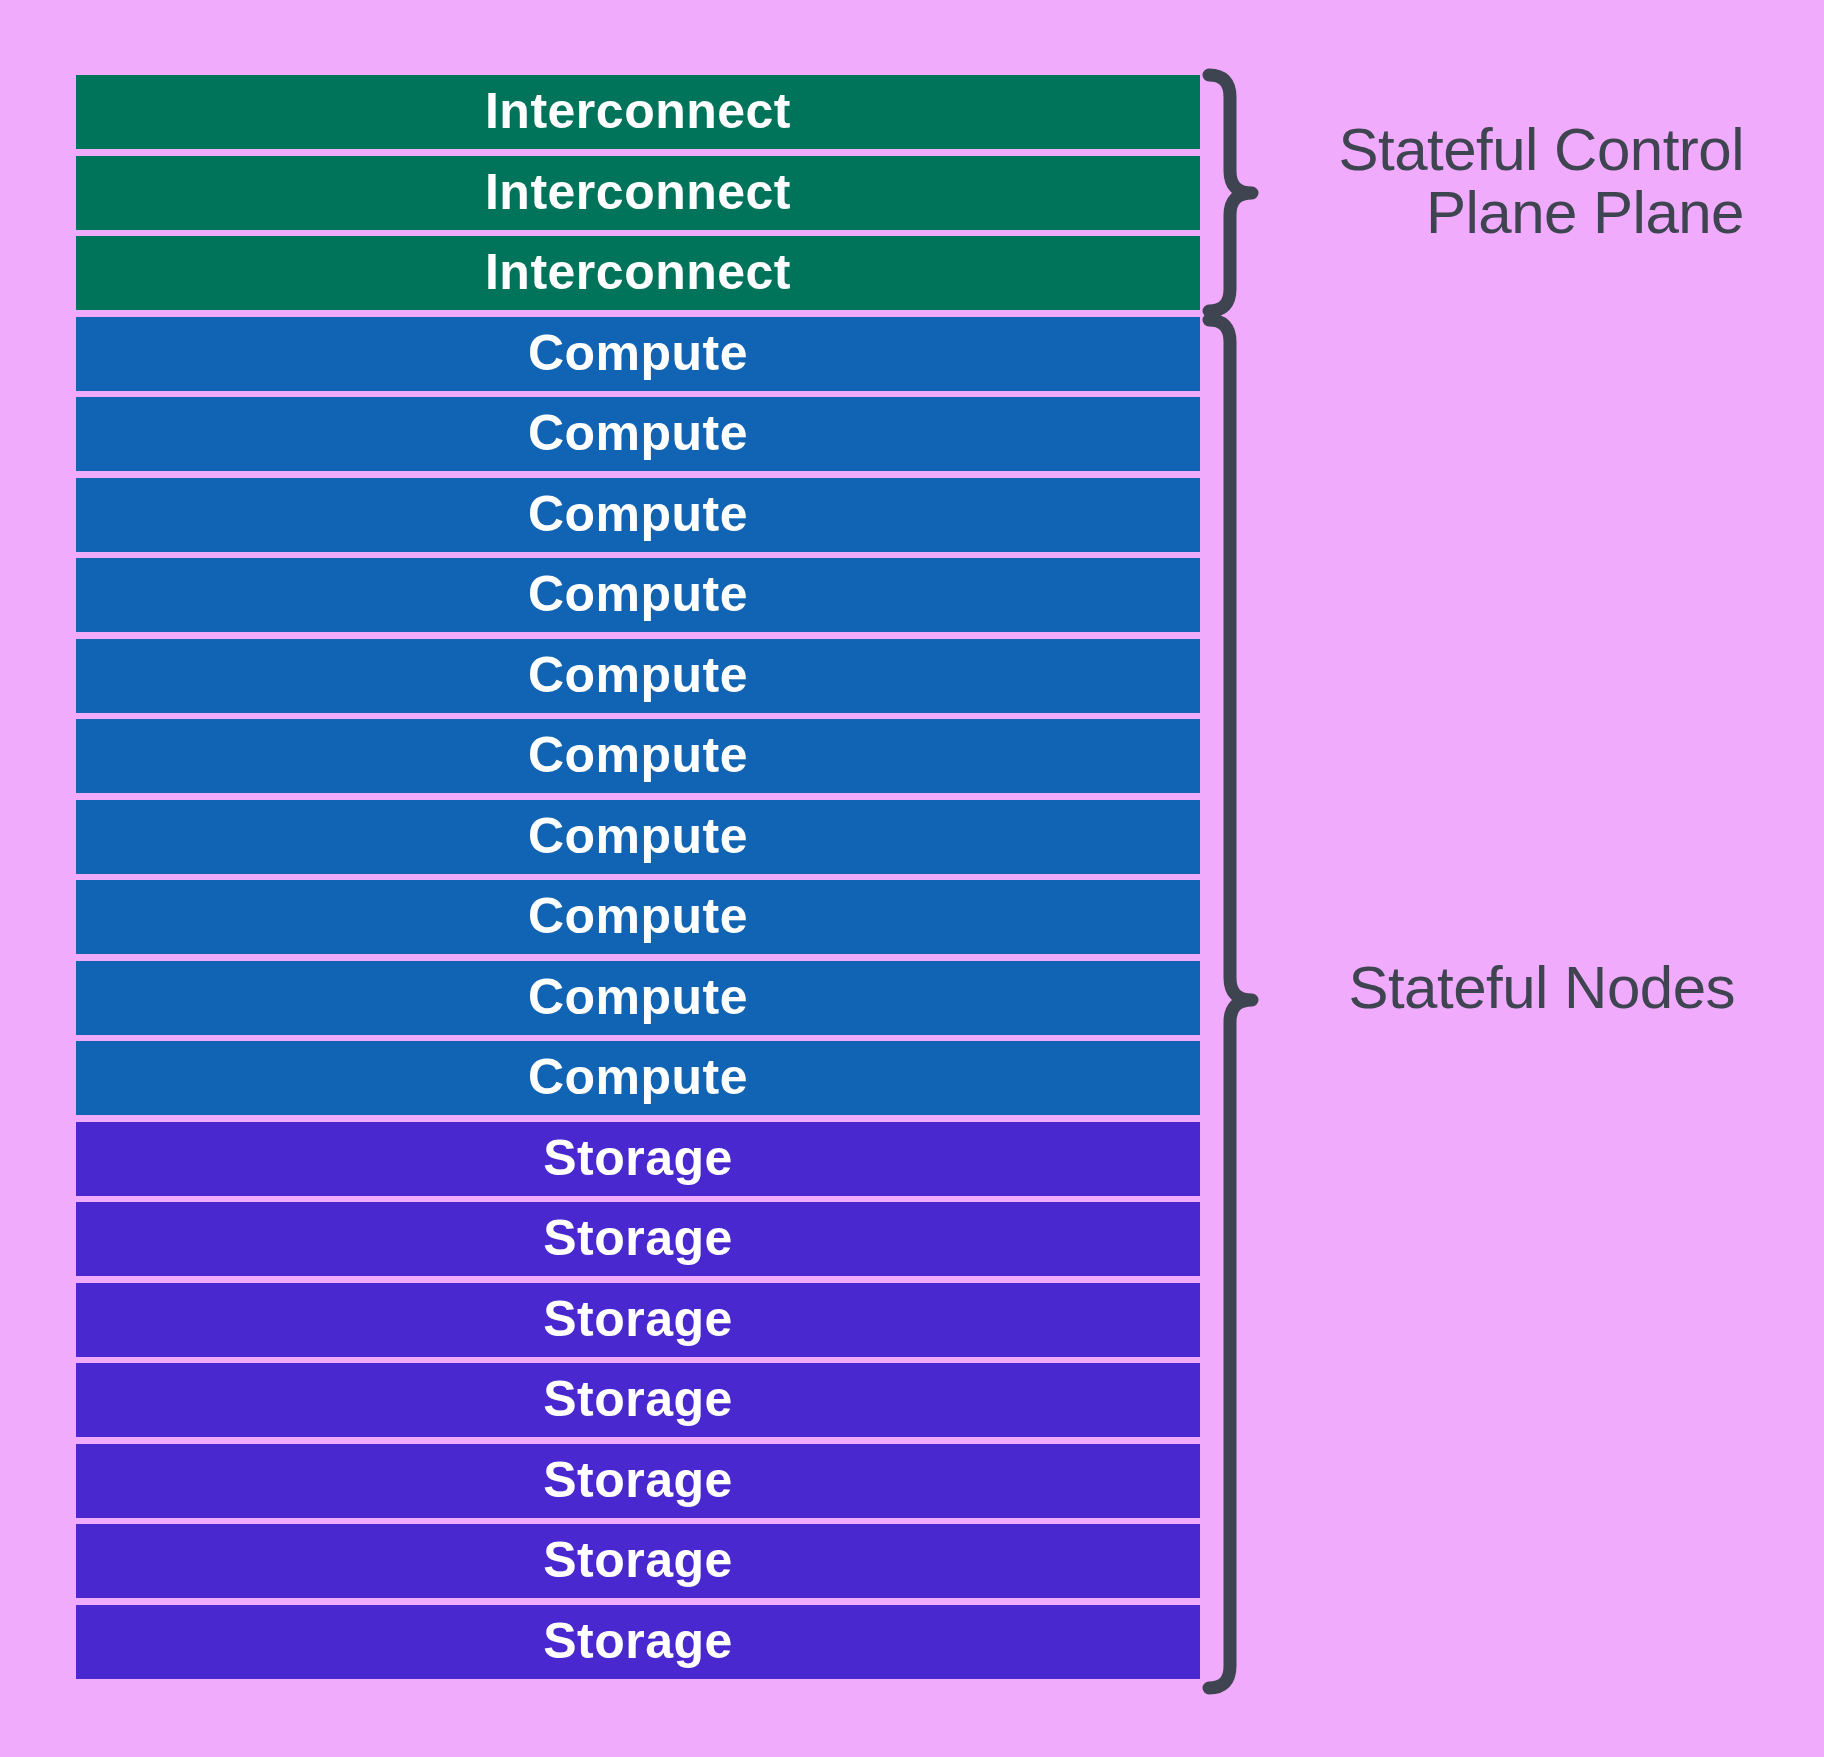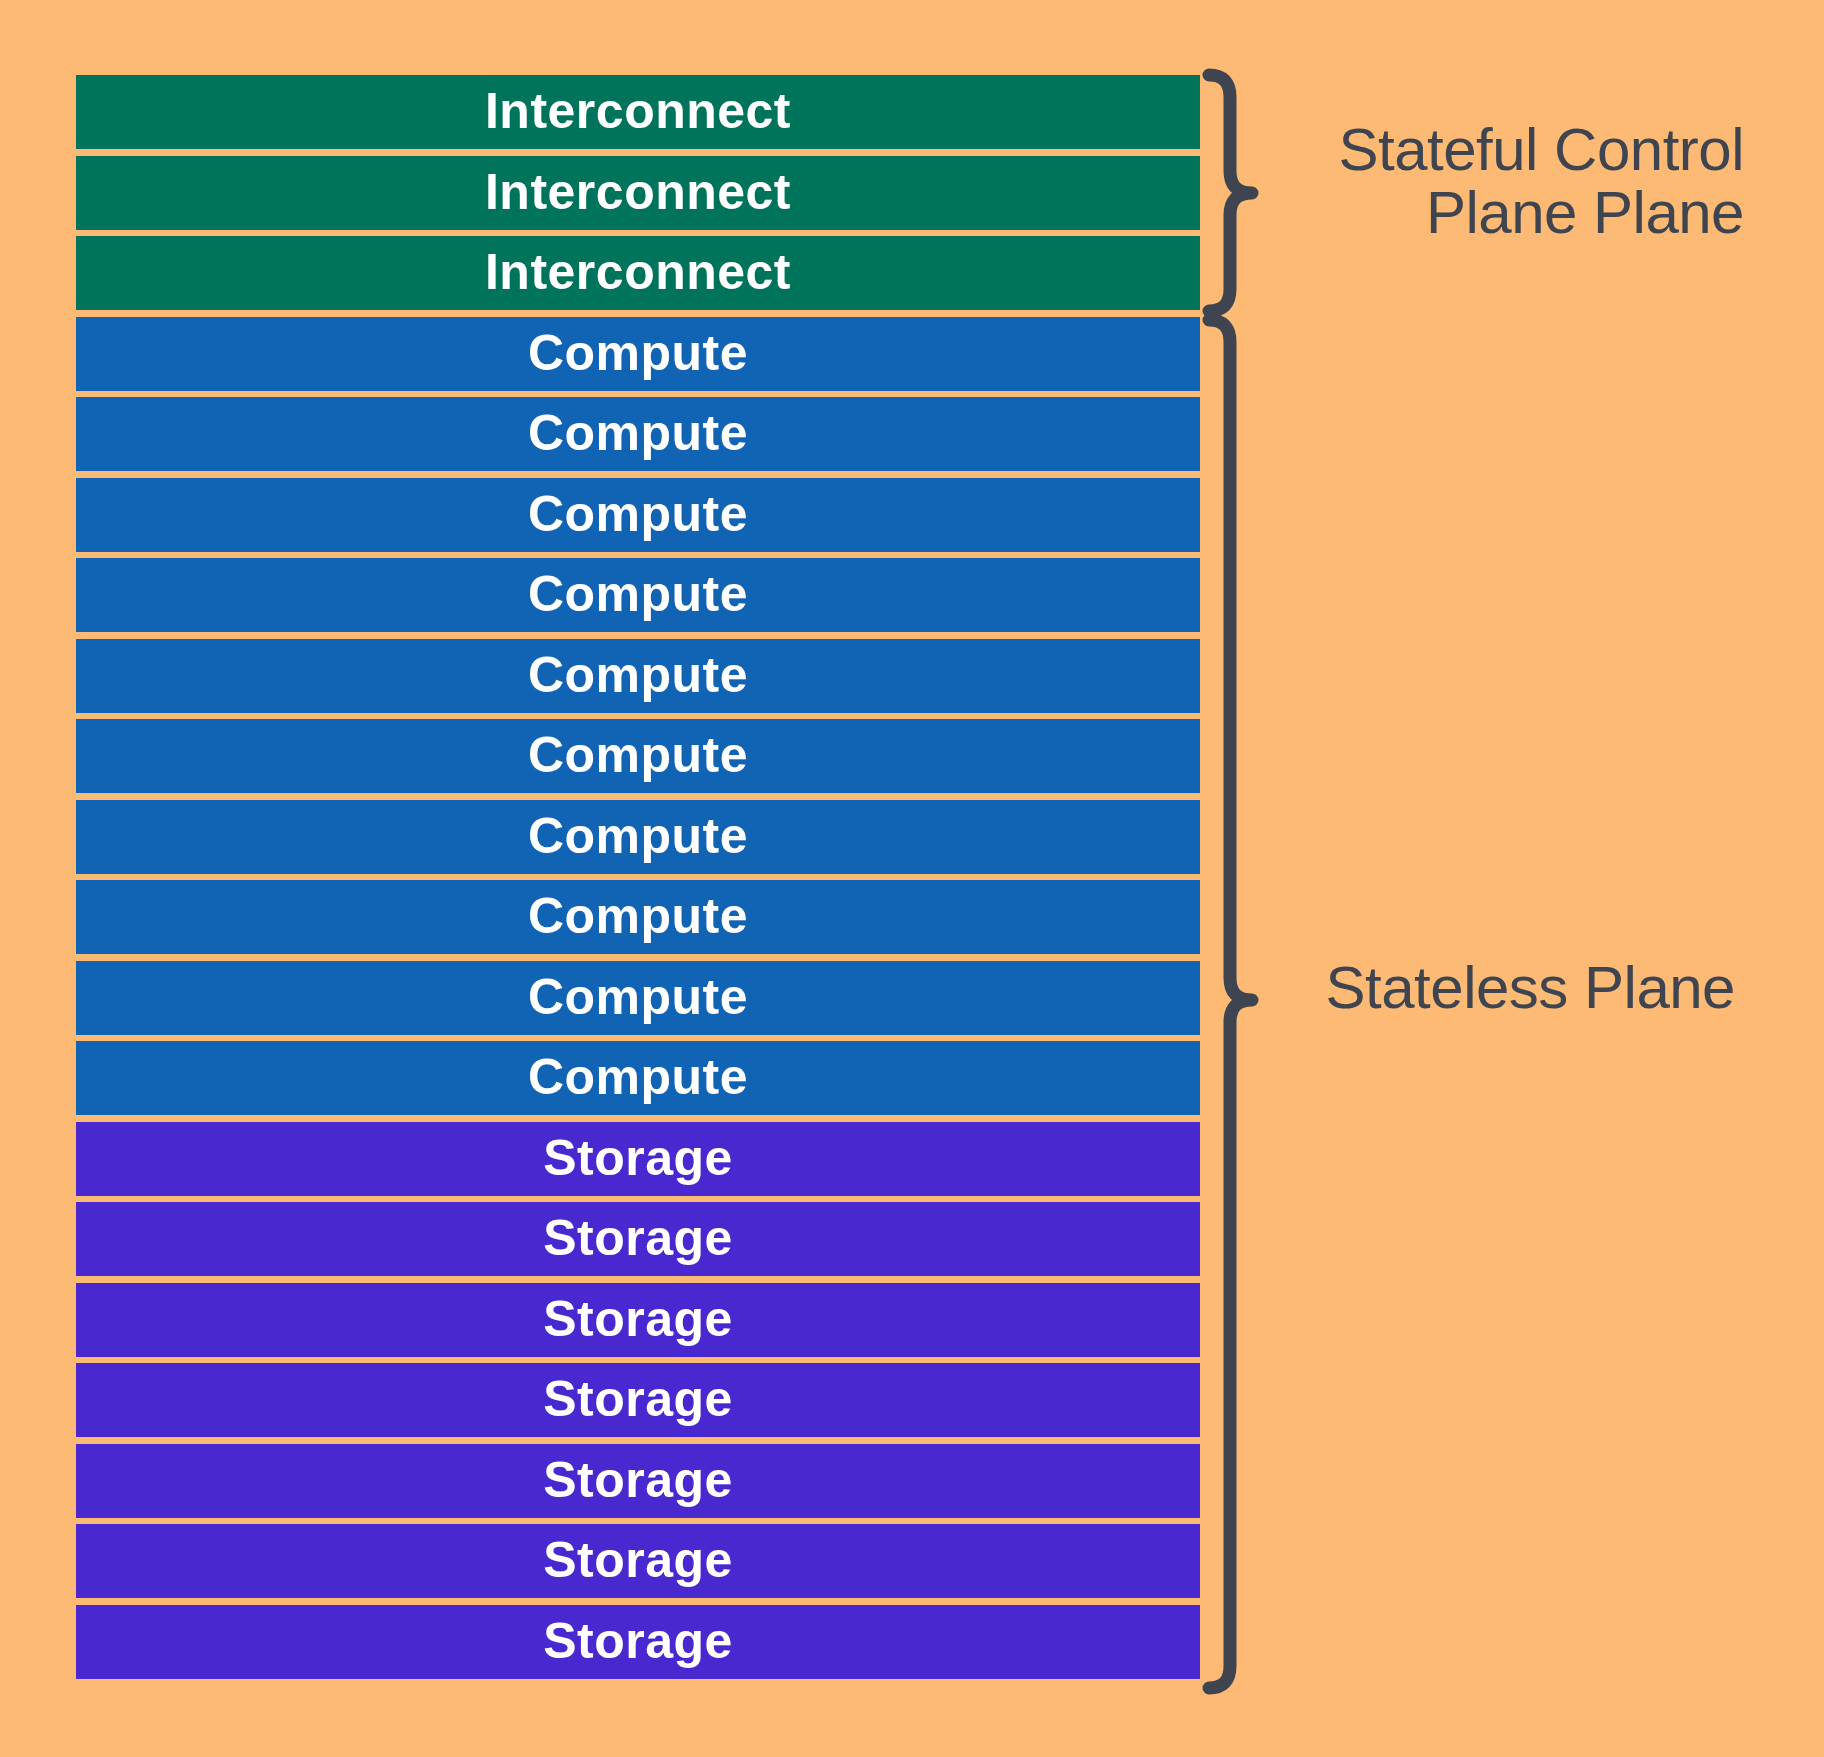--- a/index.html
+++ b/index.html
@@ -56,21 +56,21 @@
     text-align: right;
     white-space: nowrap;
   }
   .group-label .line { display: block; }
   .label-stateful { top: 118px; right: 80px; }
   .label-stateless { top: 956px; right: 89px; }
 </style>
 </head>
 <body>
 
-<div class="canvas" style="background: #fdba74;">
+<div class="canvas" style="background: #f0abfc;">
 
   <div class="stack">
       <div class="bar" style="background: rgb(0, 116, 90);">
         <span style="color: rgb(255, 255, 255);">Interconnect</span>
       </div>
       <div class="bar" style="background: rgb(0, 116, 90);">
         <span style="color: rgb(255, 255, 255);">Interconnect</span>
       </div>
       <div class="bar" style="background: rgb(0, 116, 90);">
         <span style="color: rgb(255, 255, 255);">Interconnect</span>
@@ -132,16 +132,16 @@
     <path class="brace" fill="none" stroke-width="13" stroke-linecap="round" stroke-linejoin="round" d="M 1209 75 Q 1230 75 1230 97 L 1230 171 Q 1230 193 1252 193 Q 1230 193 1230 215 L 1230 289 Q 1230 311 1209 311" stroke="#3E4450"></path>
     <path class="brace" fill="none" stroke-width="13" stroke-linecap="round" stroke-linejoin="round" d="M 1209 320 Q 1230 320 1230 342 L 1230 978 Q 1230 1000 1252 1000 Q 1230 1000 1230 1022 L 1230 1666 Q 1230 1688 1209 1688" stroke="#3E4450"></path>
   </svg>
 
   <div class="group-label label-stateful" style="color: rgb(62, 68, 80);">
     <span class="line">Stateful Control</span>
     <span class="line">Plane Plane</span>
   </div>
 
   <div class="group-label label-stateless" style="color: rgb(62, 68, 80);">
-    <span class="line">Stateless Plane</span>
+    <span class="line">Stateful Nodes</span>
   </div>
 
 </div>
 
 </body></html>

